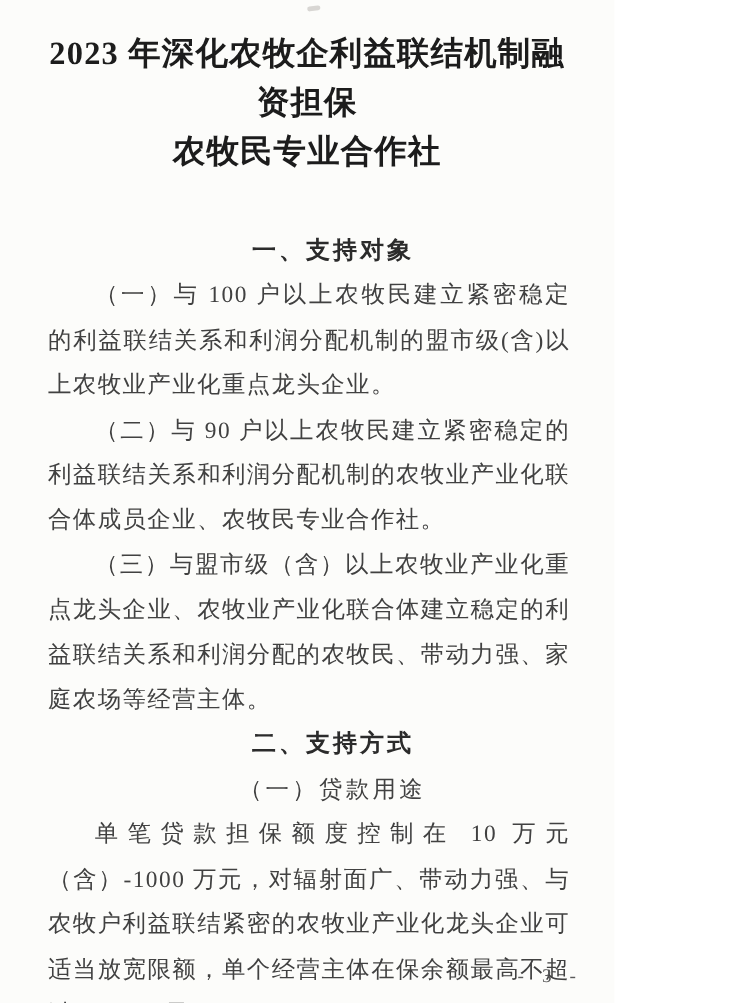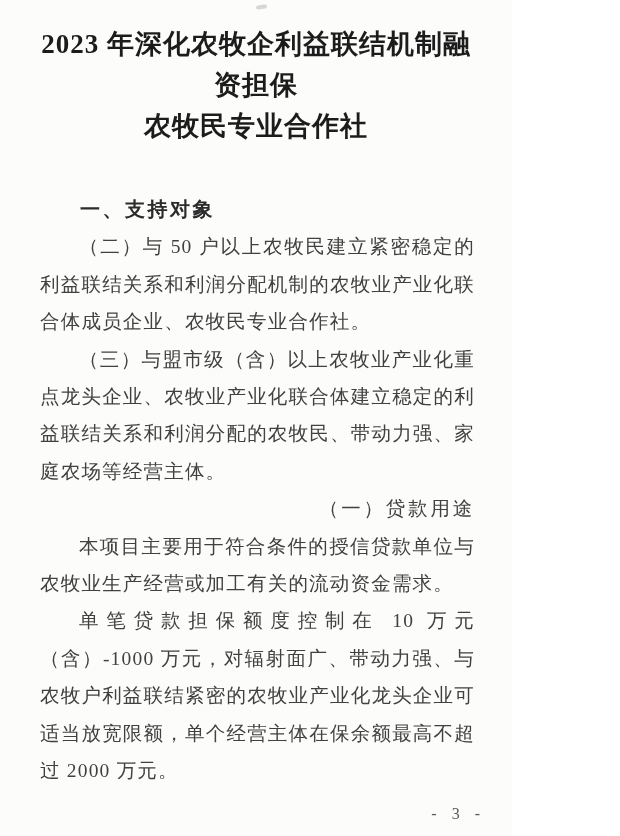--- a/index.html
+++ b/index.html
@@ -40,26 +40,26 @@
     color:var(--body-ink);
     text-align:justify;
   }
   .blk{margin:0;text-indent:2em;}
   .blk-heading{
     font-family:"Liberation Sans","DejaVu Sans",sans-serif;
     font-weight:700;
     font-size:20px;
     letter-spacing:2.5px;
     color:var(--heading-ink);
-    text-align:left;
+    text-align:center;
   }
   .blk-subheading{
     letter-spacing:2.8px;
     color:var(--body-ink);
-    text-align:right;
+    text-align:center;
   }
   .page-number{
     position:absolute;
     right:30px;bottom:13px;
     font-size:16px;
     letter-spacing:2px;
     word-spacing:7px;
     color:var(--pagenum-ink);
     font-family:"Liberation Serif","DejaVu Serif",serif;
   }
@@ -70,21 +70,22 @@
 <div class="page">
   <div class="scan-artifact"></div>
 
   <div class="doc-title">
     <div>2023 年深化农牧企利益联结机制融资担保</div>
     <div>农牧民专业合作社</div>
   </div>
 
   <div class="doc-body">
       <p class="blk blk-heading">一、支持对象</p>
-      <p class="blk">（二）与 50 户以上农牧民建立紧密稳定的利益联结关系和利润分配机制的农牧业产业化联合体成员企业、农牧民专业合作社。</p>
+      <p class="blk">（一）与 100 户以上农牧民建立紧密稳定的利益联结关系和利润分配机制的盟市级(含)以上农牧业产业化重点龙头企业。</p>
+      <p class="blk">（二）与 90 户以上农牧民建立紧密稳定的利益联结关系和利润分配机制的农牧业产业化联合体成员企业、农牧民专业合作社。</p>
       <p class="blk">（三）与盟市级（含）以上农牧业产业化重点龙头企业、农牧业产业化联合体建立稳定的利益联结关系和利润分配的农牧民、带动力强、家庭农场等经营主体。</p>
+      <p class="blk blk-heading">二、支持方式</p>
       <p class="blk blk-subheading">（一）贷款用途</p>
-      <p class="blk">本项目主要用于符合条件的授信贷款单位与农牧业生产经营或加工有关的流动资金需求。</p>
       <p class="blk">单笔贷款担保额度控制在 10 万元（含）-1000 万元，对辐射面广、带动力强、与农牧户利益联结紧密的农牧业产业化龙头企业可适当放宽限额，单个经营主体在保余额最高不超过 2000 万元。</p>
     </div>
 
   <div class="page-number">- 3 -</div>
 </div>
 
 </body></html>

